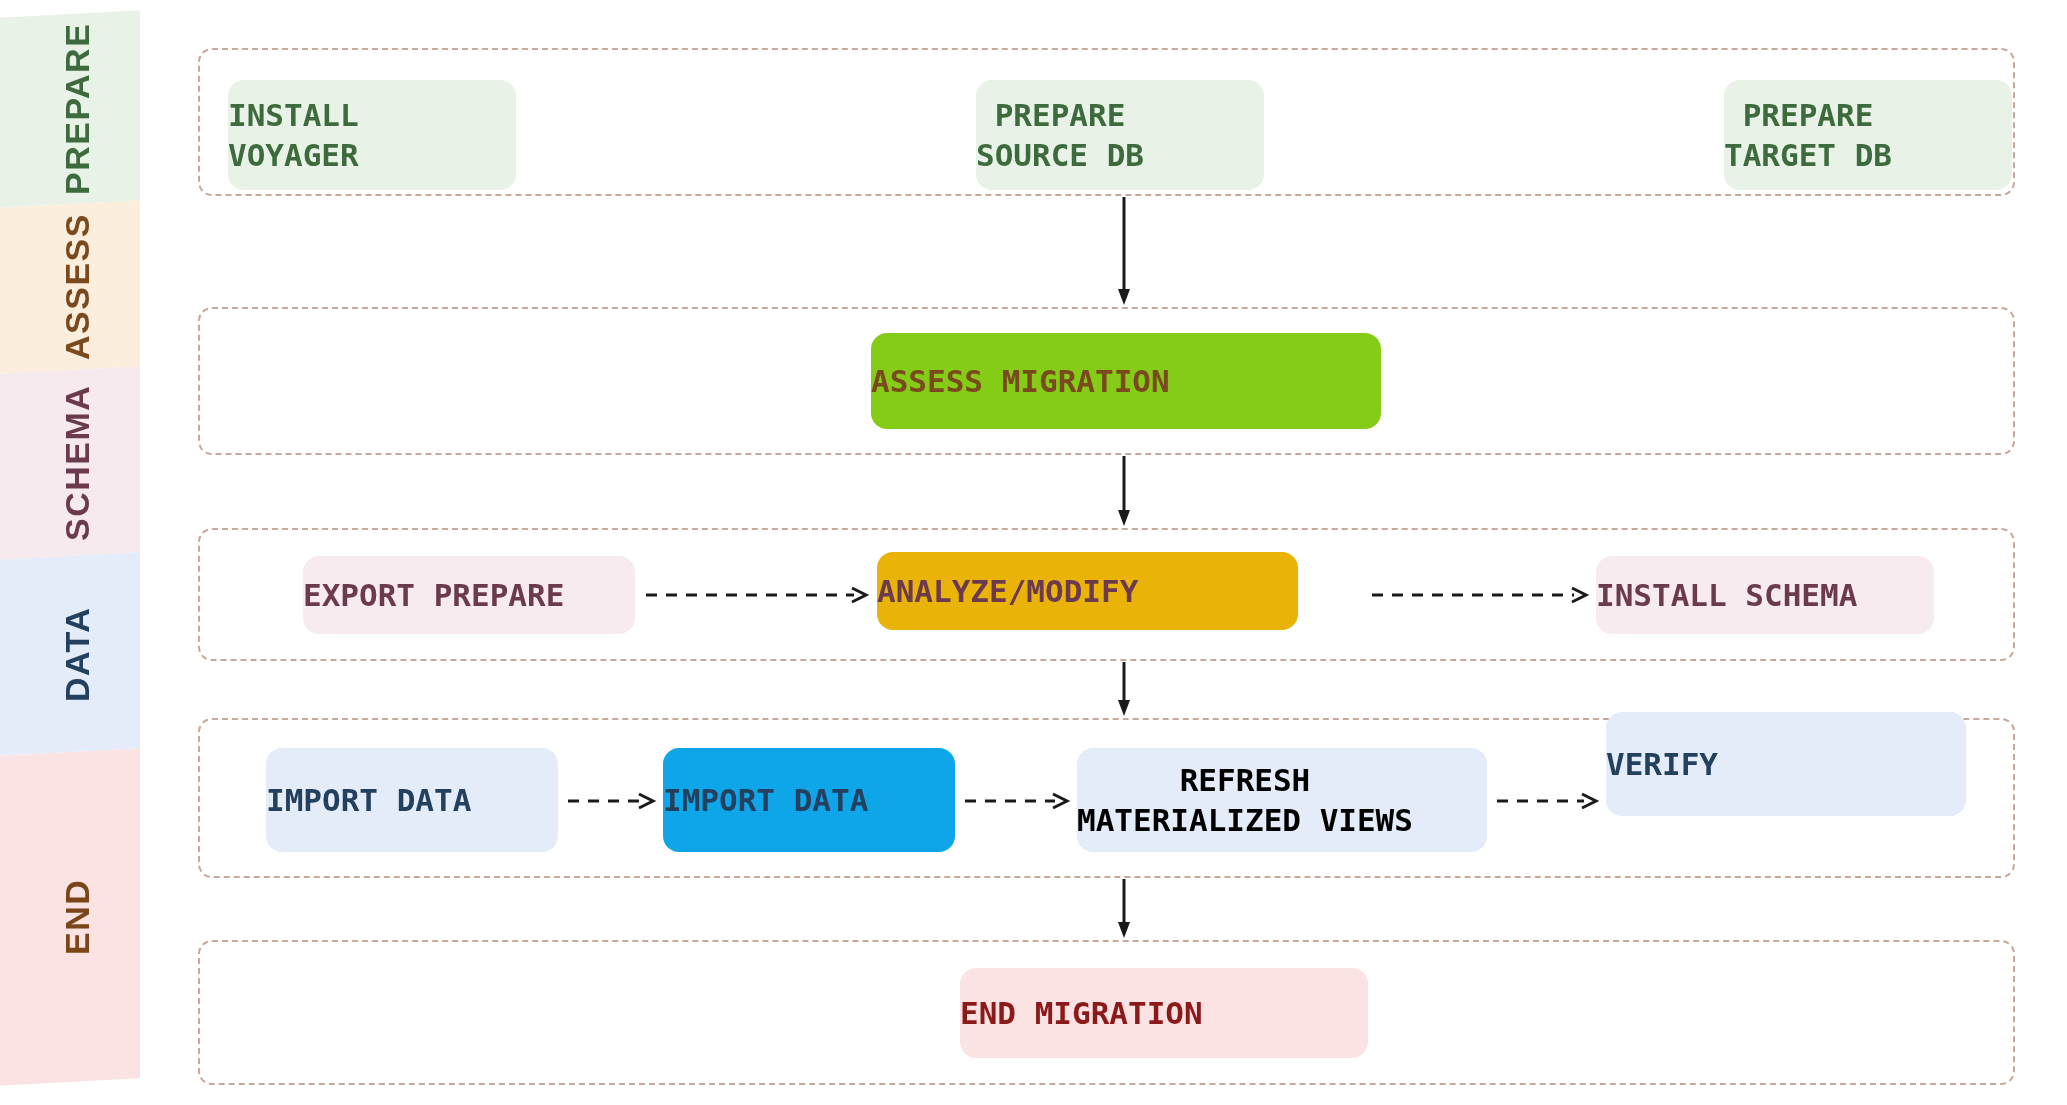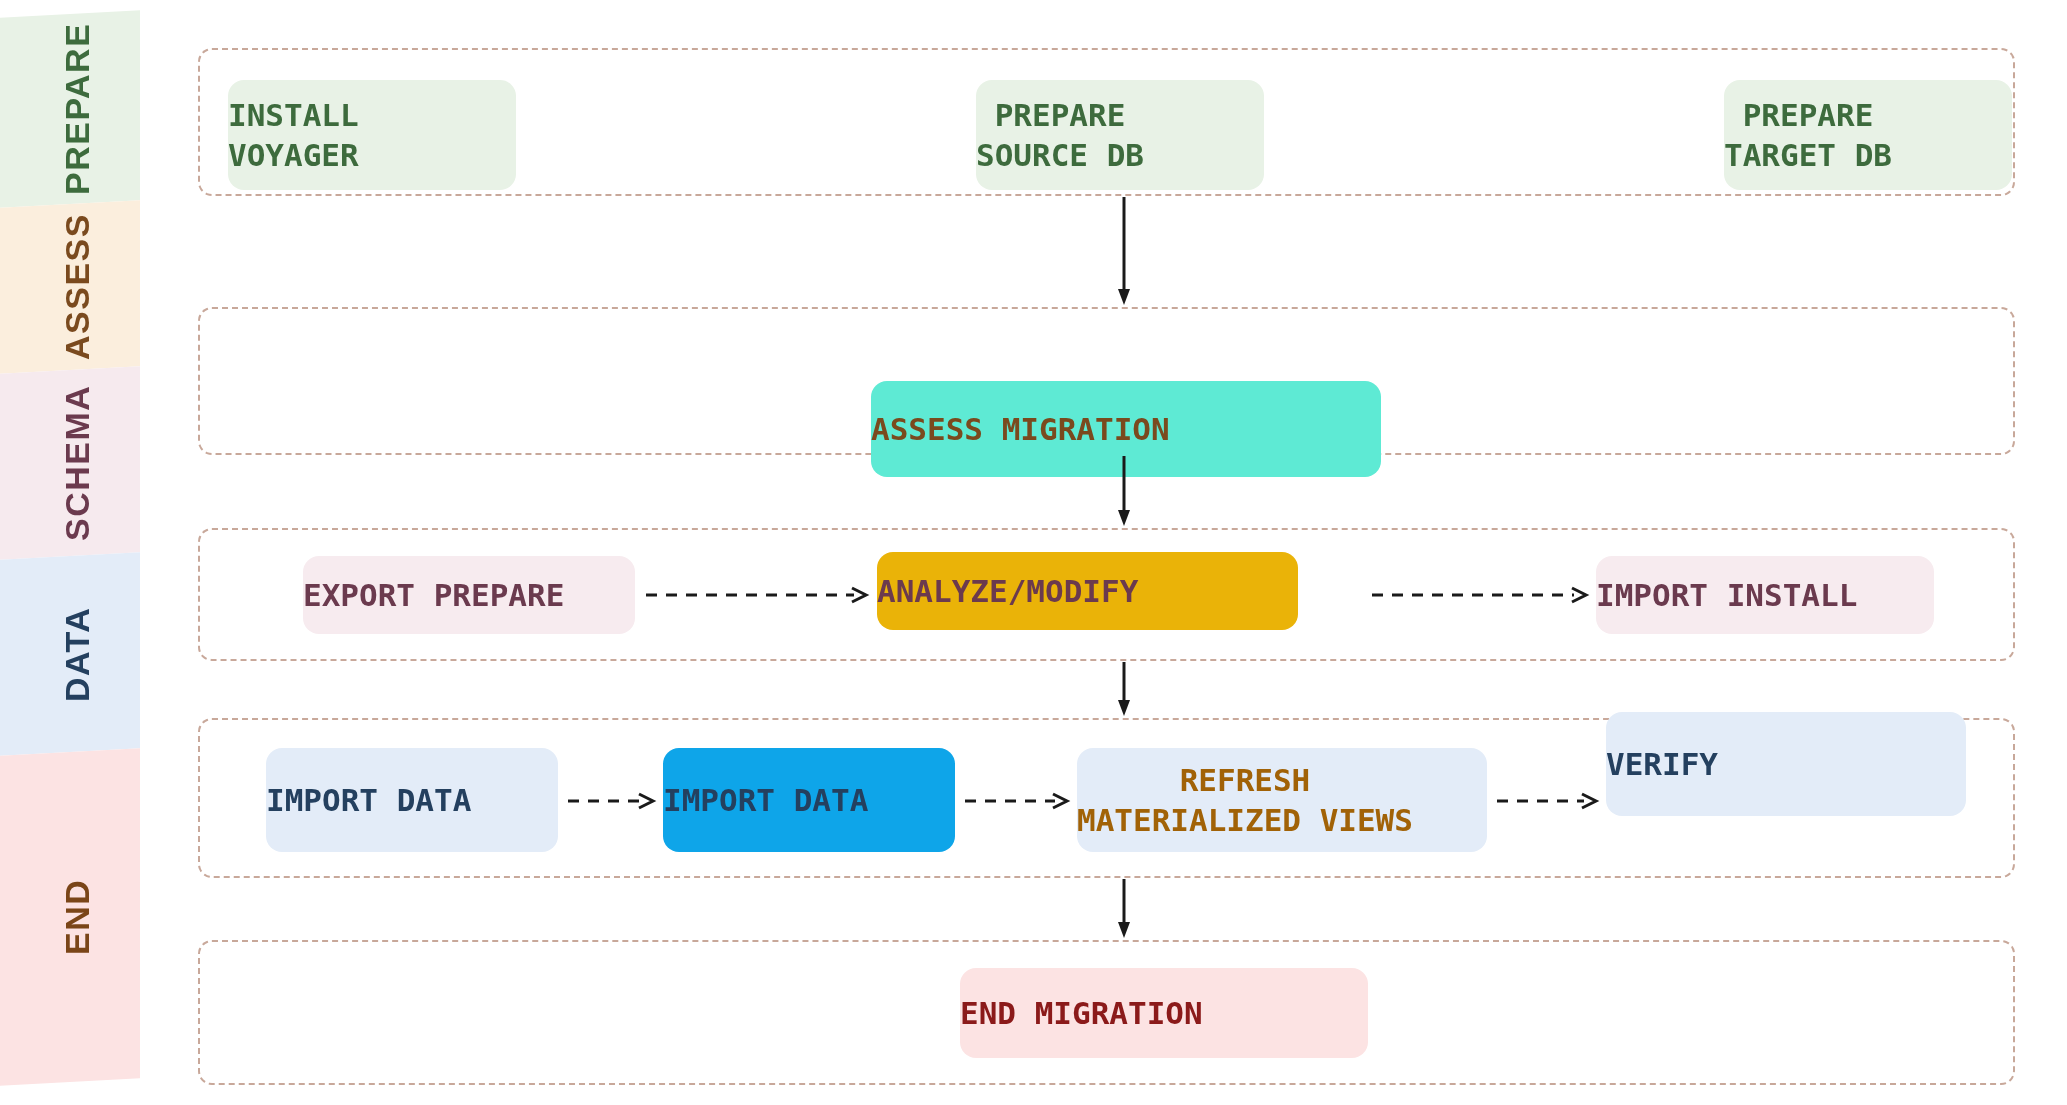--- a/index.html
+++ b/index.html
@@ -121,49 +121,49 @@
 
   <div id="rows-layer">
       <div class="row-box" style="left: 198px; top: 48px; width: 1817px; height: 148px; border-color: rgb(200, 168, 154);"></div>
       <div class="node" style="left: 228px; top: 80px; width: 288px; height: 110px; background: rgb(232, 242, 230); color: rgb(61, 107, 61);"><span>INSTALL
 VOYAGER</span></div>
       <div class="node" style="left: 976px; top: 80px; width: 288px; height: 110px; background: rgb(232, 242, 230); color: rgb(61, 107, 61);"><span>PREPARE
 SOURCE DB</span></div>
       <div class="node" style="left: 1724px; top: 80px; width: 288px; height: 110px; background: rgb(232, 242, 230); color: rgb(61, 107, 61);"><span>PREPARE
 TARGET DB</span></div>
       <div class="row-box" style="left: 198px; top: 307px; width: 1817px; height: 148px; border-color: rgb(200, 168, 154);"></div>
-      <div class="node" style="left: 871px; top: 333px; width: 510px; height: 96px; background: #5eead4; color: rgb(122, 74, 30); margin-top: 48px;"><span>ASSESS MIGRATION</span></div>
+      <div class="node" style="left: 871px; top: 333px; width: 510px; height: 96px; background: #84cc16; color: rgb(122, 74, 30);"><span>ASSESS MIGRATION</span></div>
       <div class="row-box" style="left: 198px; top: 528px; width: 1817px; height: 133px; border-color: rgb(200, 168, 154);"></div>
       <svg class="arrow-svg" width="220" height="28" style="left: 646px; top: 581px;">
         <line x1="0" y1="14" x2="208" y2="14" stroke="#1a1a1a" stroke-width="3" stroke-dasharray="11 9"></line>
         <path d="M206,7 L220,14 L206,21" fill="none" stroke="#1a1a1a" stroke-width="3" stroke-linejoin="miter"></path>
       </svg>
       <svg class="arrow-svg" width="214" height="28" style="left: 1372px; top: 581px;">
         <line x1="0" y1="14" x2="202" y2="14" stroke="#1a1a1a" stroke-width="3" stroke-dasharray="11 9"></line>
         <path d="M200,7 L214,14 L200,21" fill="none" stroke="#1a1a1a" stroke-width="3" stroke-linejoin="miter"></path>
       </svg>
       <div class="node" style="left: 303px; top: 556px; width: 332px; height: 78px; background: rgb(247, 235, 239); color: rgb(107, 58, 78);"><span>EXPORT PREPARE</span></div>
       <div class="node" style="left: 877px; top: 552px; width: 421px; height: 78px; background: #eab308; color: rgb(107, 58, 78);"><span>ANALYZE/MODIFY</span></div>
-      <div class="node" style="left: 1596px; top: 556px; width: 338px; height: 78px; background: rgb(247, 235, 239); color: rgb(107, 58, 78);"><span>IMPORT INSTALL</span></div>
+      <div class="node" style="left: 1596px; top: 556px; width: 338px; height: 78px; background: rgb(247, 235, 239); color: rgb(107, 58, 78);"><span>INSTALL SCHEMA</span></div>
       <div class="row-box" style="left: 198px; top: 718px; width: 1817px; height: 160px; border-color: rgb(200, 168, 154);"></div>
       <svg class="arrow-svg" width="85" height="28" style="left: 568px; top: 787px;">
         <line x1="0" y1="14" x2="73" y2="14" stroke="#1a1a1a" stroke-width="3" stroke-dasharray="11 9"></line>
         <path d="M71,7 L85,14 L71,21" fill="none" stroke="#1a1a1a" stroke-width="3" stroke-linejoin="miter"></path>
       </svg>
       <svg class="arrow-svg" width="102" height="28" style="left: 965px; top: 787px;">
         <line x1="0" y1="14" x2="90" y2="14" stroke="#1a1a1a" stroke-width="3" stroke-dasharray="11 9"></line>
         <path d="M88,7 L102,14 L88,21" fill="none" stroke="#1a1a1a" stroke-width="3" stroke-linejoin="miter"></path>
       </svg>
       <svg class="arrow-svg" width="99" height="28" style="left: 1497px; top: 787px;">
         <line x1="0" y1="14" x2="87" y2="14" stroke="#1a1a1a" stroke-width="3" stroke-dasharray="11 9"></line>
         <path d="M85,7 L99,14 L85,21" fill="none" stroke="#1a1a1a" stroke-width="3" stroke-linejoin="miter"></path>
       </svg>
       <div class="node" style="left: 266px; top: 748px; width: 292px; height: 104px; background: rgb(227, 236, 248); color: rgb(36, 64, 95);"><span>IMPORT DATA</span></div>
       <div class="node" style="left: 663px; top: 748px; width: 292px; height: 104px; background: #0ea5e9; color: rgb(36, 64, 95);"><span>IMPORT DATA</span></div>
-      <div class="node" style="left: 1077px; top: 748px; width: 410px; height: 104px; background: rgb(227, 236, 248); color: #a16207;"><span>REFRESH
+      <div class="node" style="left: 1077px; top: 748px; width: 410px; height: 104px; background: rgb(227, 236, 248); color: #000000;"><span>REFRESH
 MATERIALIZED VIEWS</span></div>
       <div class="node" style="left: 1606px; top: 712px; width: 360px; height: 104px; background: rgb(227, 236, 248); color: rgb(36, 64, 95);"><span>VERIFY</span></div>
       <div class="row-box" style="left: 198px; top: 940px; width: 1817px; height: 145px; border-color: rgb(200, 168, 154);"></div>
       <div class="node" style="left: 920px; top: 968px; width: 408px; height: 90px; background: rgb(252, 227, 227); color: rgb(139, 26, 26); margin-left: 40px;"><span>END MIGRATION</span></div>
       <svg class="arrow-svg" width="28" height="108" style="left: 1110px; top: 197px;">
         <line x1="14" y1="0" x2="14" y2="95" stroke="#1a1a1a" stroke-width="3"></line>
         <path d="M8,92 L14,108 L20,92 Z" fill="#1a1a1a"></path>
       </svg>
       <svg class="arrow-svg" width="28" height="70" style="left: 1110px; top: 456px;">
         <line x1="14" y1="0" x2="14" y2="57" stroke="#1a1a1a" stroke-width="3"></line>

